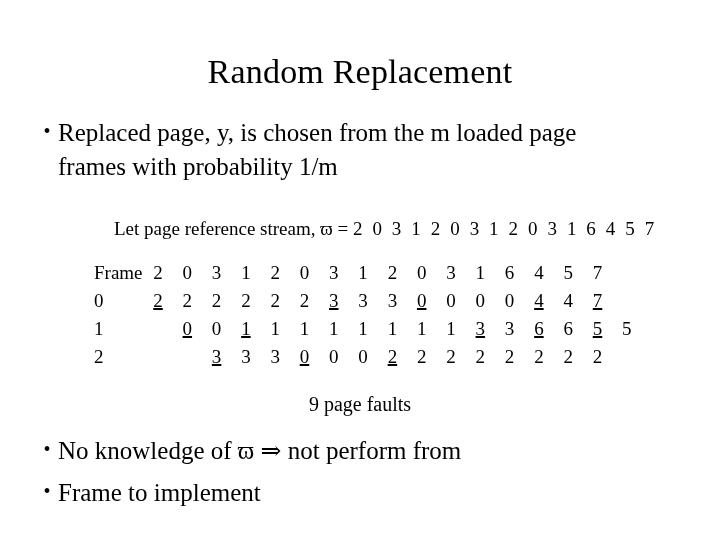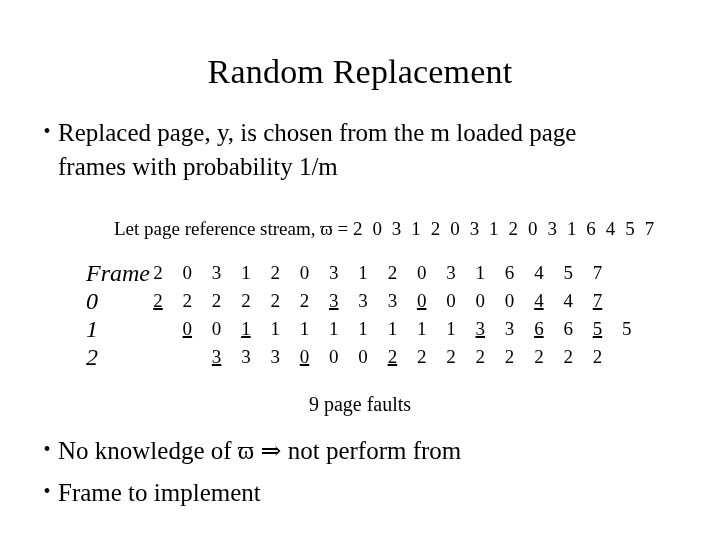--- a/index.html
+++ b/index.html
@@ -95,26 +95,25 @@
     top: 260px;
     width: 540px;
     height: 120px;
   }
   .tbl-row {
     position: relative;
     height: 28px;
   }
   .row-label {
     position: absolute;
-    left: 8px;
+    left: 16px;
     top: 0;
-    font-size: 24px;
+    font-size: 19px;
     line-height: 26px;
     white-space: nowrap;
-    font-style: italic;
   }
   .cell {
     position: absolute;
     top: 0;
     width: 20px;
     text-align: center;
     font-size: 19px;
     line-height: 26px;
   }
   .cell.uline {

